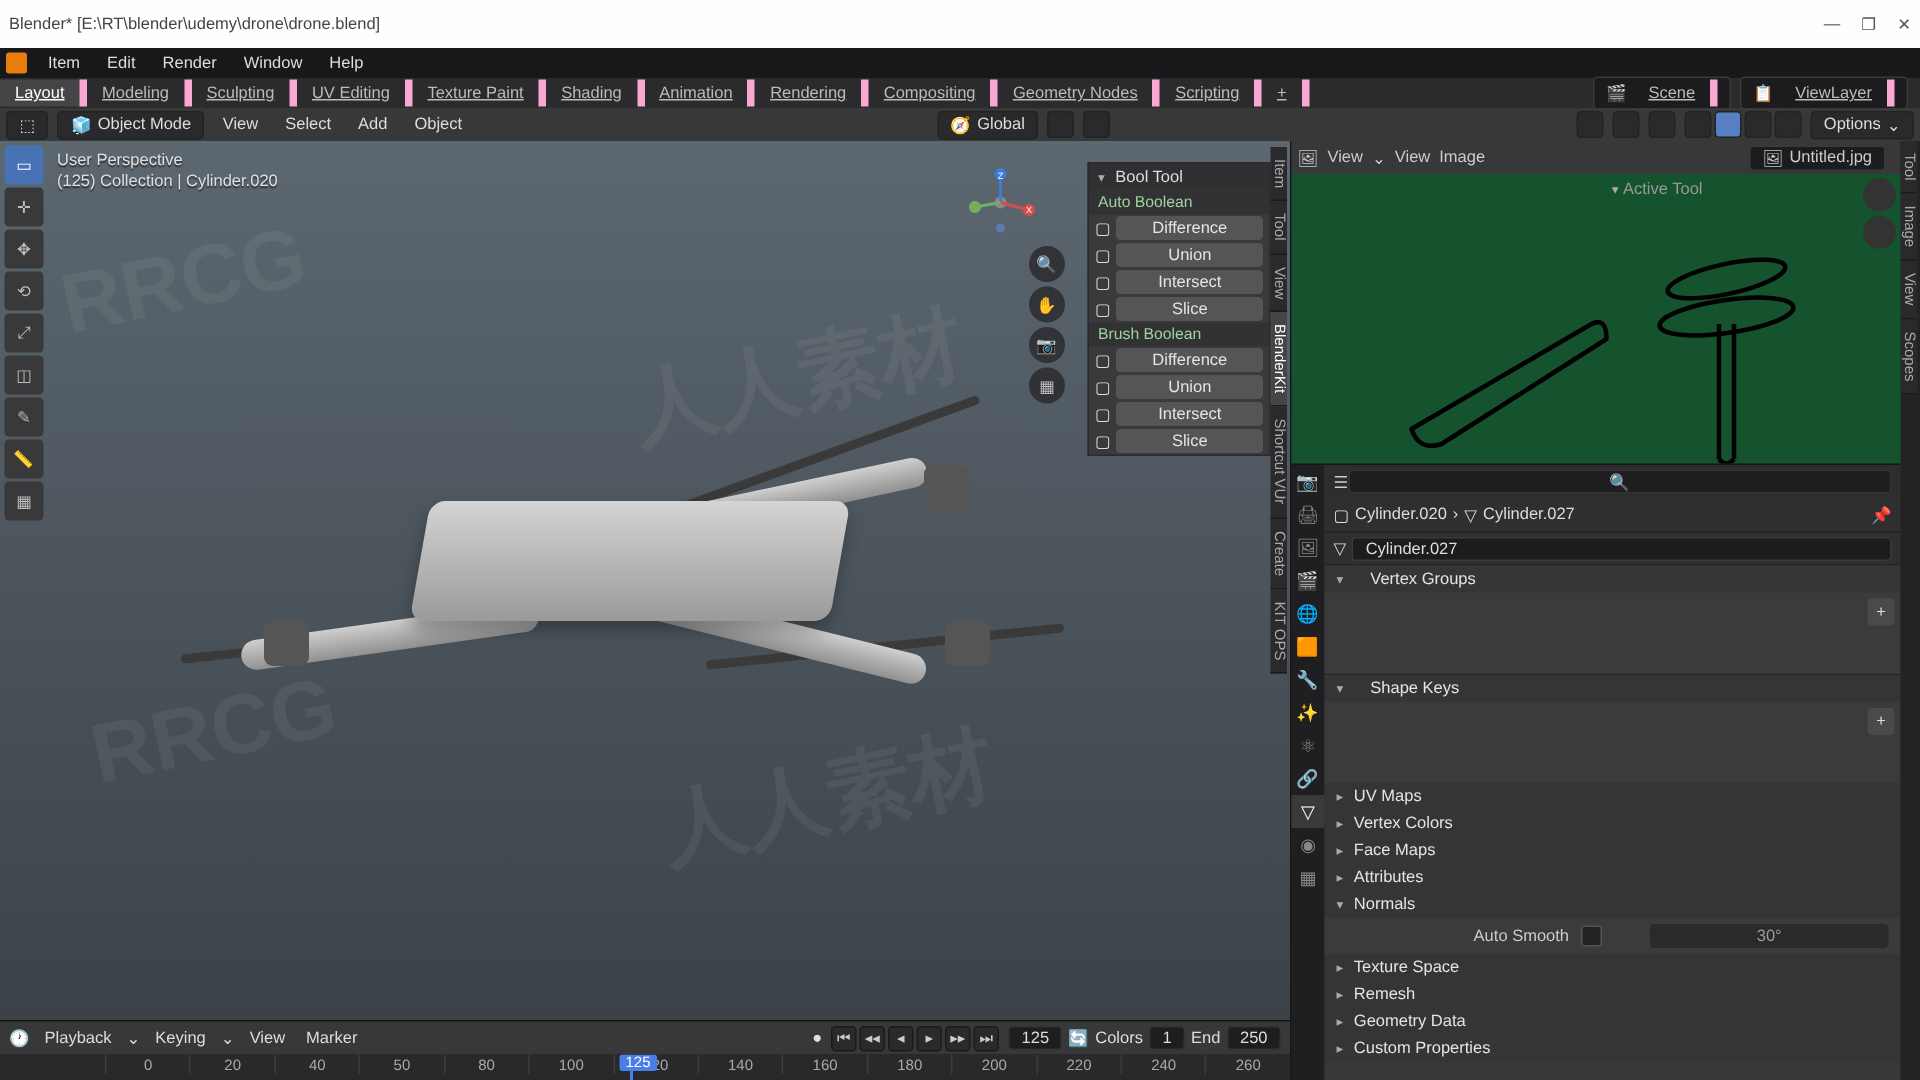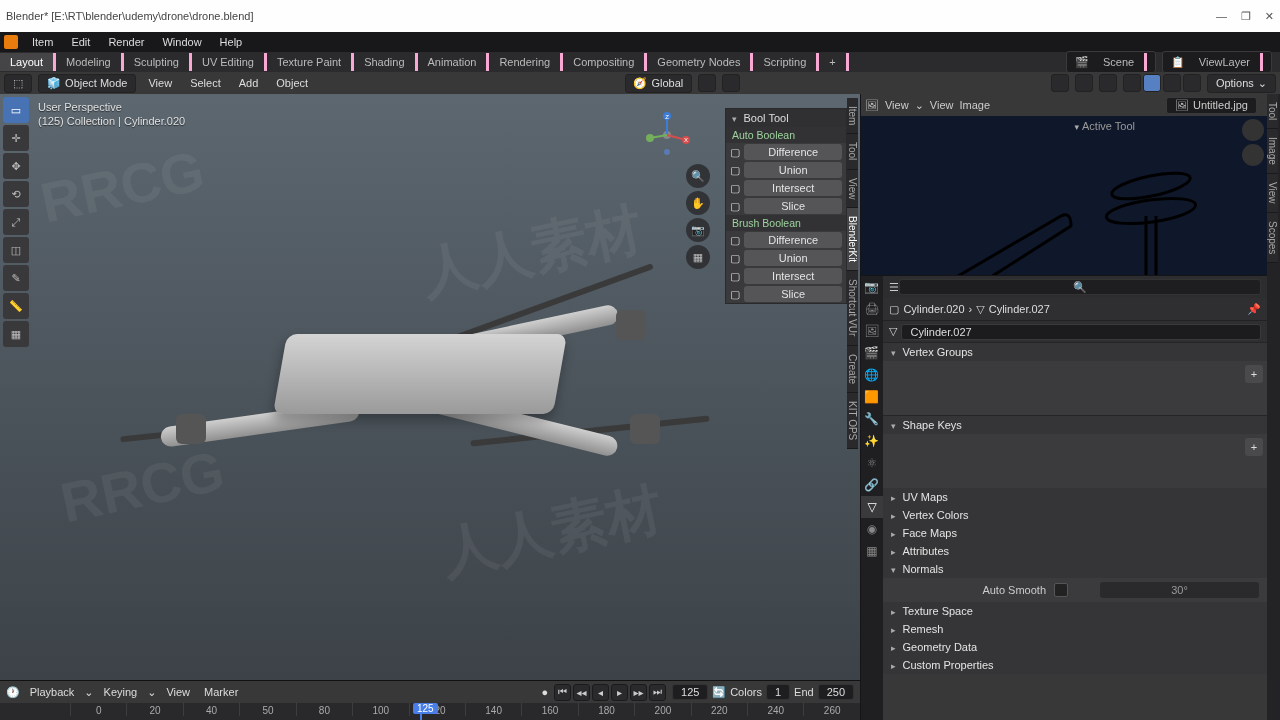--- a/index.html
+++ b/index.html
@@ -10,21 +10,21 @@
 .titlebar .wincontrols { display:flex; gap:14px; color:#555; }
 .titlebar .wincontrols span { cursor:pointer; }
 
 
 .topmenu { height:20px; background:#18181a; display:flex; align-items:center; padding:0 4px; gap:2px; color:#ddd; font-size:11px; }
 .topmenu .logo { width:14px; height:14px; background:#e87d0d; border-radius:2px; margin-right:4px; }
 .topmenu span { padding:2px 8px; cursor:pointer; }
 
 
 .workspaces { height:20px; background:#2b2b2e; display:flex; align-items:center; font-size:11px; color:#bbb; }
-.workspaces span { padding:3px 10px; cursor:pointer; border-right:3px solid #f9a8d4;}
+.workspaces span { padding:3px 10px; cursor:pointer; border-right:5px solid #f9a8d4;text-decoration:underline;}
 .workspaces span.active { background:#454548; color:#fff; }
 .workspaces .right { margin-left:auto; display:flex; align-items:center; gap:6px; padding-right:8px;}
 .pill { background:#1c1c1e; border:1px solid #3a3a3c; padding:1px 8px; border-radius:3px; display:flex; align-items:center; gap:4px;}
 
 
 .vphdr { height:22px; background:#383839; display:flex; align-items:center; padding:0 4px; gap:6px; font-size:11px; color:#ddd;}
 .vphdr .seg { background:#2a2a2c; padding:2px 8px; border-radius:3px; border:1px solid #222; display:flex; align-items:center; gap:4px; }
 .vphdr .spacer { flex:1; }
 .vphdr .iconbtn { width:18px; height:18px; background:#2a2a2c; border:1px solid #222; border-radius:3px;}
 
@@ -76,38 +76,38 @@
 .timeline .playlabel { position:absolute; left:413px; top:0; background:#497ee9; color:#fff; padding:0 4px; font-size:10px; border-radius:2px;}
 .playback { display:flex; gap:2px;}
 .playback div { width:17px; height:17px; background:#2a2a2c; border:1px solid #1b1b1d; border-radius:3px; color:#ccc; display:flex; align-items:center; justify-content:center; font-size:10px;}
 
 
 .rightcol { width:420px; display:flex; background:#2a2a2c;}
 
 
 .imgpane { flex:1; display:flex; flex-direction:column; border-left:1px solid #151517;}
 .imgpane .ihdr { height:22px; background:#383839; display:flex; align-items:center; padding:0 4px; gap:6px; font-size:11px;}
-.imgcanvas { height:160px; background:#0f172a; position:relative; border-bottom:1px solid #151517; overflow:hidden;}
+.imgcanvas { height:194px; background:#14532d; position:relative; border-bottom:1px solid #151517; overflow:hidden;}
 .imgcanvas .collapse { position:absolute; top:4px; right:132px; color:#9a9a9a; font-size:11px;}
 .imgcanvas .giz { position:absolute; right:3px; top:3px; display:flex; flex-direction:column; gap:3px;}
 .imgcanvas .giz div{ width:22px;height:22px; background:#333; border-radius:11px;}
 .sketch { position:absolute; left:60px; top:40px; }
 
 
 .proparea { display:flex; flex:1; min-height:0;}
 .prop-tabs { width:22px; background:#1f1f21; display:flex; flex-direction:column;}
 .prop-tabs div { width:22px; height:22px; display:flex; align-items:center; justify-content:center; color:#888; font-size:12px;}
 .prop-tabs div.ptactive { background:#3a3a3c; color:#fff;}
 .prop-body { flex:1; background:#383839; display:flex; flex-direction:column; overflow:hidden;}
 .prop-body .srch { height:22px; background:#2d2d2f; display:flex; align-items:center; padding:0 6px;}
 .prop-body .srch .sbox { flex:1; background:#1e1e20; border:1px solid #333; border-radius:3px; height:16px; display:flex; align-items:center; justify-content:center; color:#666;}
 .breadcrumb { height:22px; background:#2f2f31; display:flex; align-items:center; padding:0 6px; gap:4px; color:#ddd;}
 .obj-select { height:22px; background:#2f2f31; display:flex; align-items:center; padding:0 6px; gap:4px; color:#ddd; border-top:1px solid #222;}
 .panel { border-top:1px solid #252527;}
-.panel .phd { background:#353537; padding:3px 8px; display:flex; align-items:flex-start; gap:4px; color:#e4e4e4;}
+.panel .phd { background:#353537; padding:3px 8px; display:flex; align-items:flex-start; gap:15px; color:#e4e4e4;}
 .panel .pbody { background:#3b3b3d; min-height:40px; position:relative; padding:6px;}
 .panel .pbody.big { min-height:54px;}
 .panel .plus { position:absolute; right:4px; top:4px; width:18px; height:18px; background:#4a4a4c; border-radius:3px; color:#ddd; text-align:center; line-height:18px;}
 .collapse-row { background:#353537; padding:3px 8px; display:flex; align-items:center; gap:4px; color:#e4e4e4;}
 .autosmooth { background:#3b3b3d; padding:4px 8px; display:flex; align-items:center; gap:8px;}
 .autosmooth .lbl{ flex:1; text-align:right; color:#ccc;}
 .autosmooth .chk { width:14px; height:14px; background:#222; border:1px solid #555; border-radius:2px;}
 .autosmooth .val { flex:1; background:#2a2a2c; text-align:center; padding:2px; border-radius:3px; color:#9a9a9a;margin-left:24px;}
 
 .chev::before { content:"▸"; color:#aaa; margin-right:3px; font-size:9px;}

